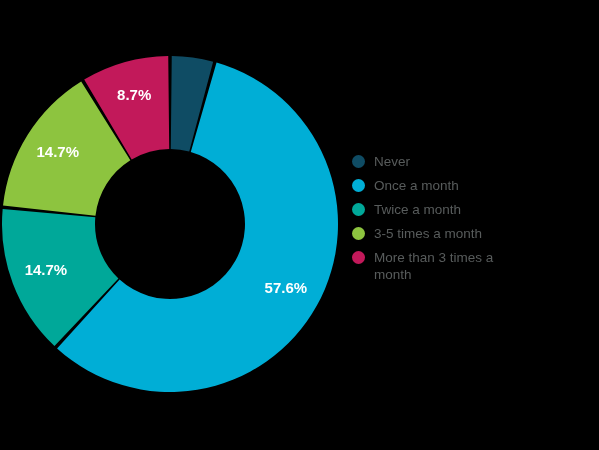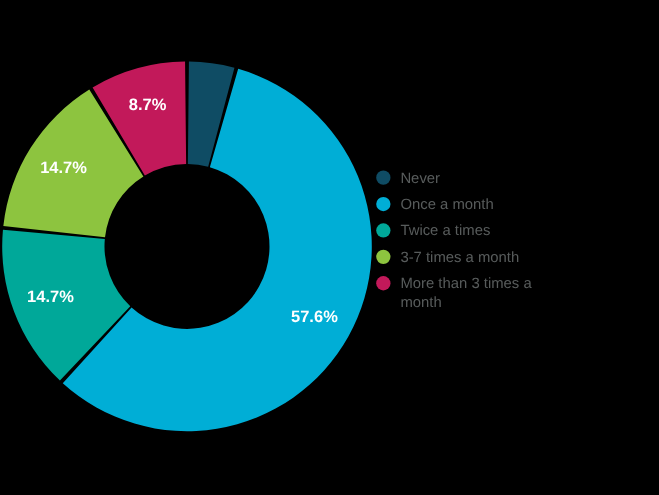--- a/index.html
+++ b/index.html
@@ -29,21 +29,21 @@
   .slice-label {
     font-family: "Liberation Sans", sans-serif;
     font-size: 15px;
     font-weight: bold;
     fill: #ffffff;
     text-anchor: middle;
     dominant-baseline: middle;
   }
   #legend {
     position: absolute;
-    left: 342px;
+    left: 352px;
     top: 153px;
     width: 230px;
   }
   .legend-item {
     display: flex;
     align-items: flex-start;
     margin-bottom: 7px;
   }
   .legend-marker {
     width: 13px;
@@ -80,24 +80,24 @@
       <div class="legend-item">
         <span class="legend-marker" style="background: rgb(15, 76, 100);"></span>
         <span class="legend-label">Never</span>
       </div>
       <div class="legend-item">
         <span class="legend-marker" style="background: rgb(0, 174, 214);"></span>
         <span class="legend-label">Once a month</span>
       </div>
       <div class="legend-item">
         <span class="legend-marker" style="background: rgb(0, 168, 153);"></span>
-        <span class="legend-label">Twice a times</span>
+        <span class="legend-label">Twice a month</span>
       </div>
       <div class="legend-item">
         <span class="legend-marker" style="background: rgb(141, 196, 63);"></span>
-        <span class="legend-label">3-7 times a month</span>
+        <span class="legend-label">3-5 times a month</span>
       </div>
       <div class="legend-item">
         <span class="legend-marker" style="background: rgb(194, 25, 90);"></span>
         <span class="legend-label">More than 3 times a month</span>
       </div>
     </div>
 </div>
 
 </body></html>

